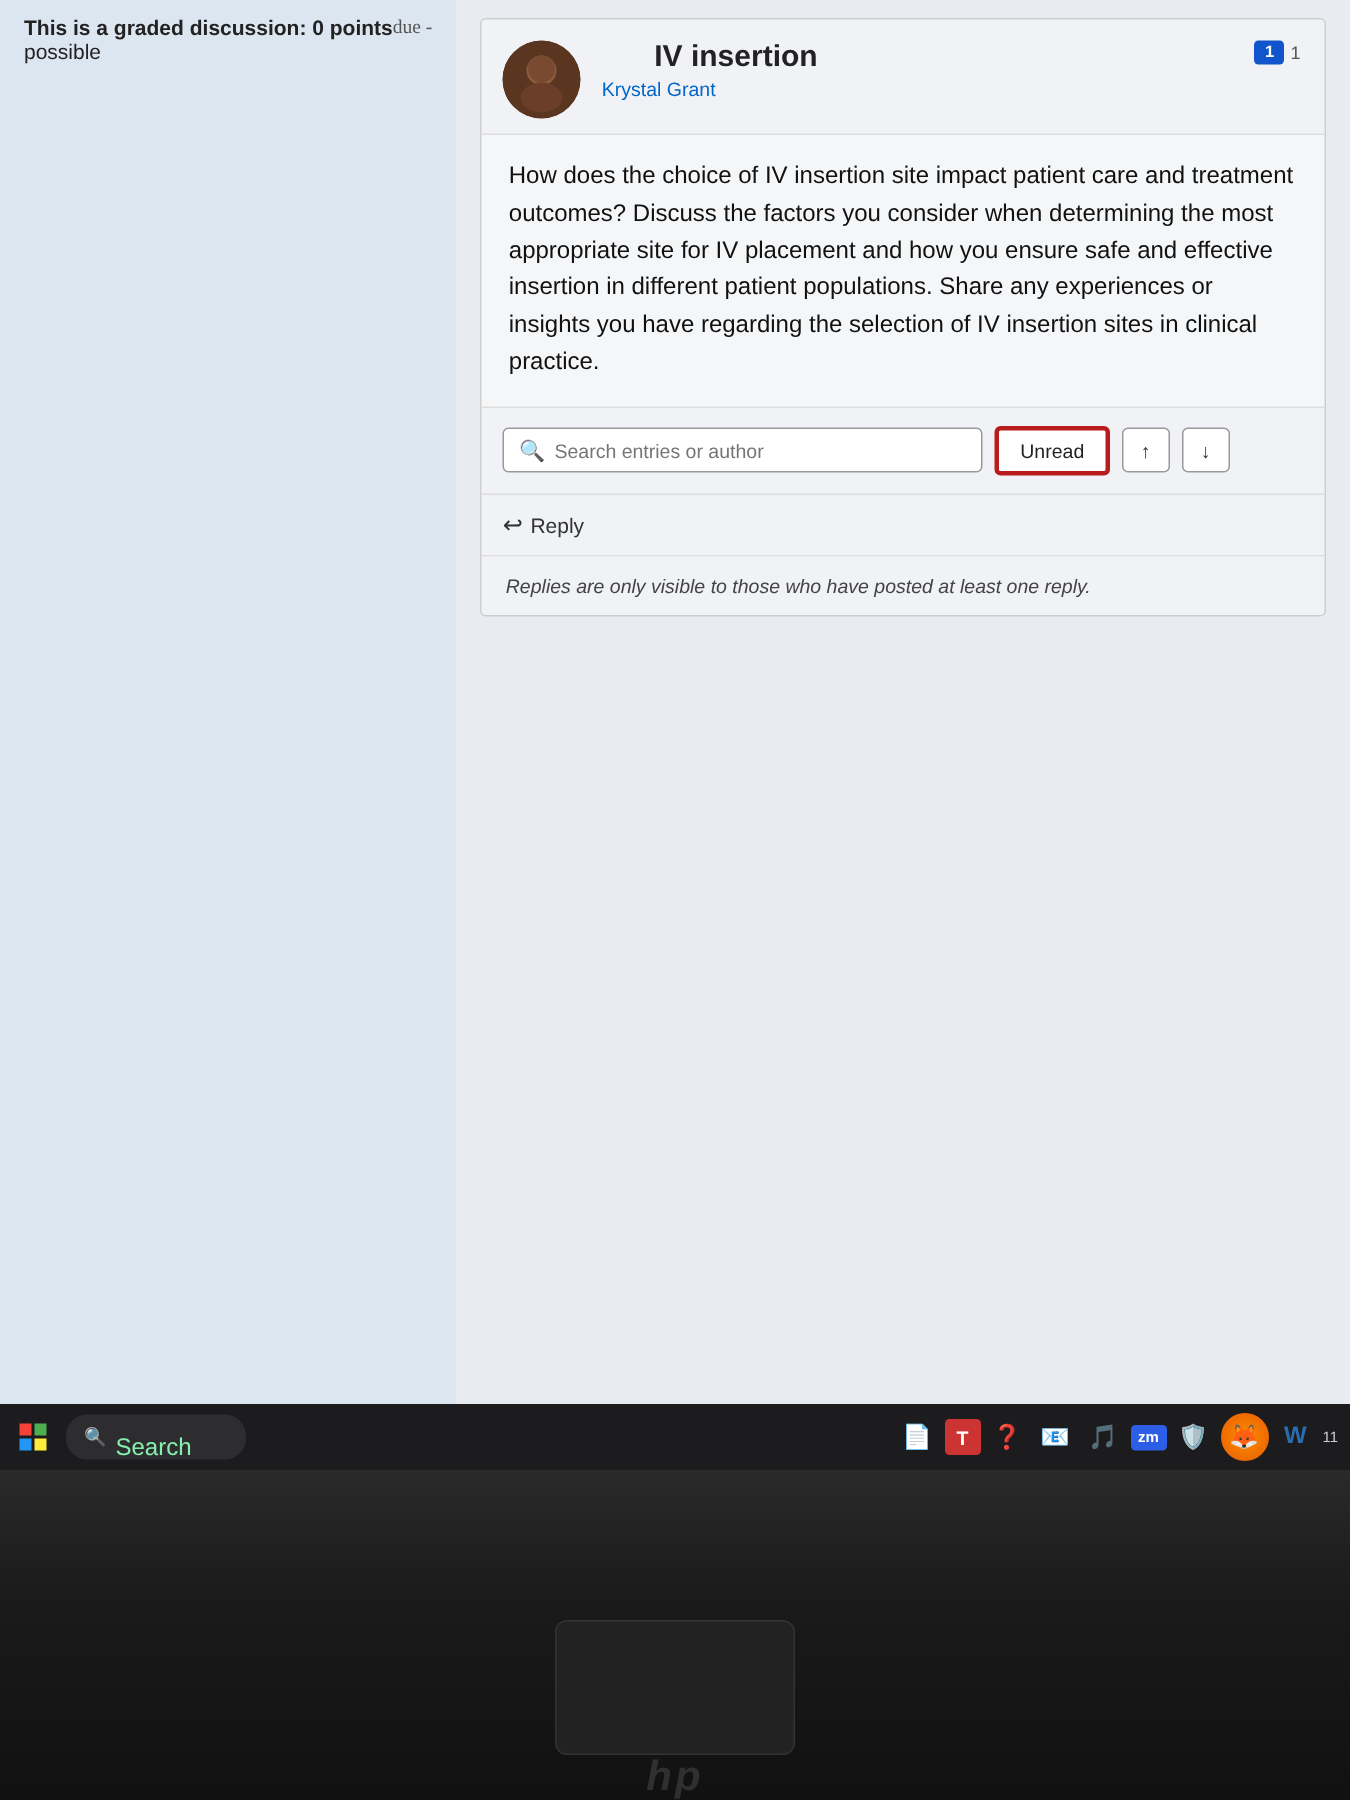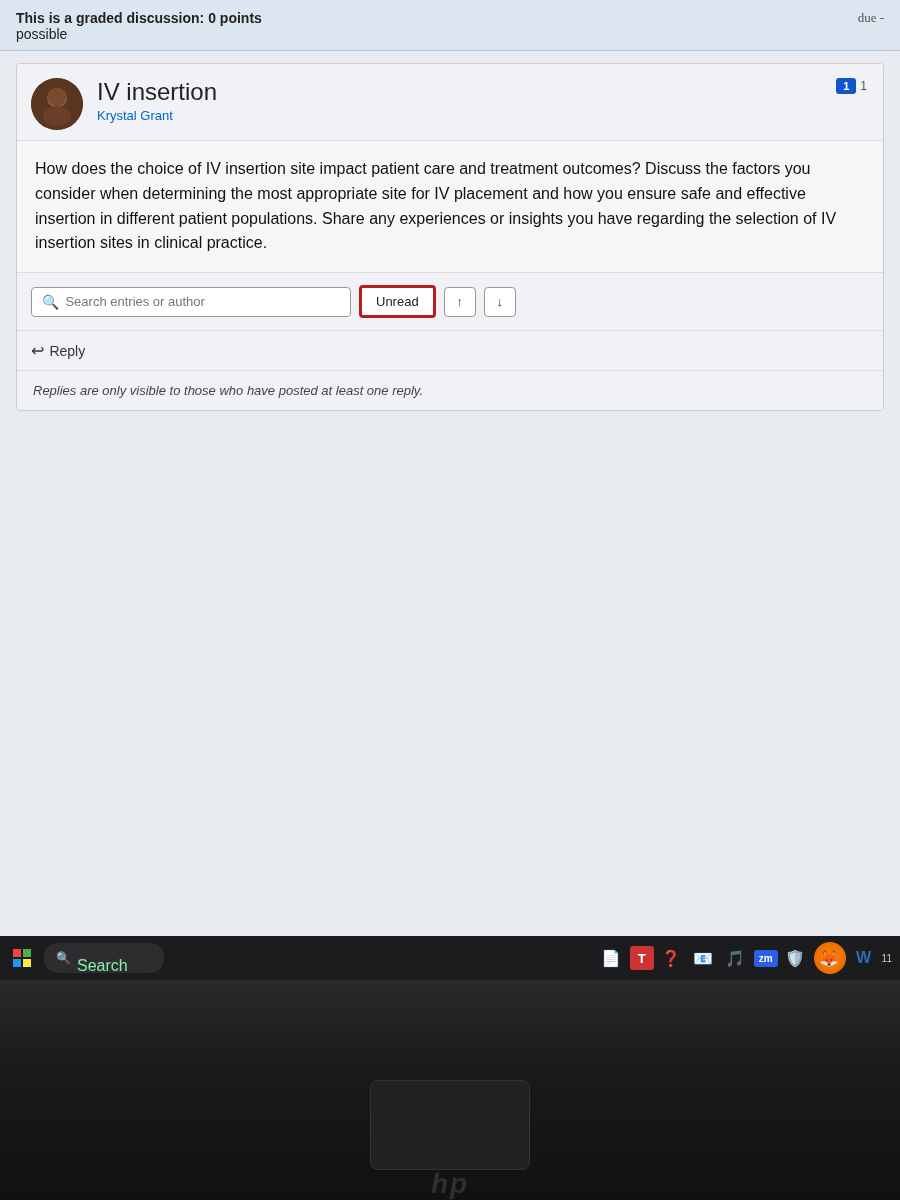--- a/index.html
+++ b/index.html
@@ -15,21 +15,20 @@
 
     
     .screen {
       position: absolute;
       top: 0;
       left: 0;
       right: 0;
       bottom: 220px;
       background: #d8dde8;
       display: flex;
-      flex-direction: column;
     }
 
     
     .graded-header {
       background: #dce6f0;
       padding: 10px 16px 8px 16px;
       border-bottom: 1px solid #b8c8d8;
       display: flex;
       justify-content: space-between;
       align-items: flex-start;
@@ -89,24 +88,25 @@
       justify-content: center;
       font-size: 22px;
       color: #c8a882;
     }
 
     .post-title-area {
       flex: 1;
     }
 
     .post-title {
-      font-size: 24px;
-      font-weight: 400;
+      font-size: 20px;
+      font-weight: 700;
       color: #222;
       margin-bottom: 2px;
+      margin-left: 35px;
     }
 
     .post-author {
       font-size: 13px;
       color: #0066cc;
       cursor: pointer;
     }
 
     .post-badge-area {
       display: flex;

